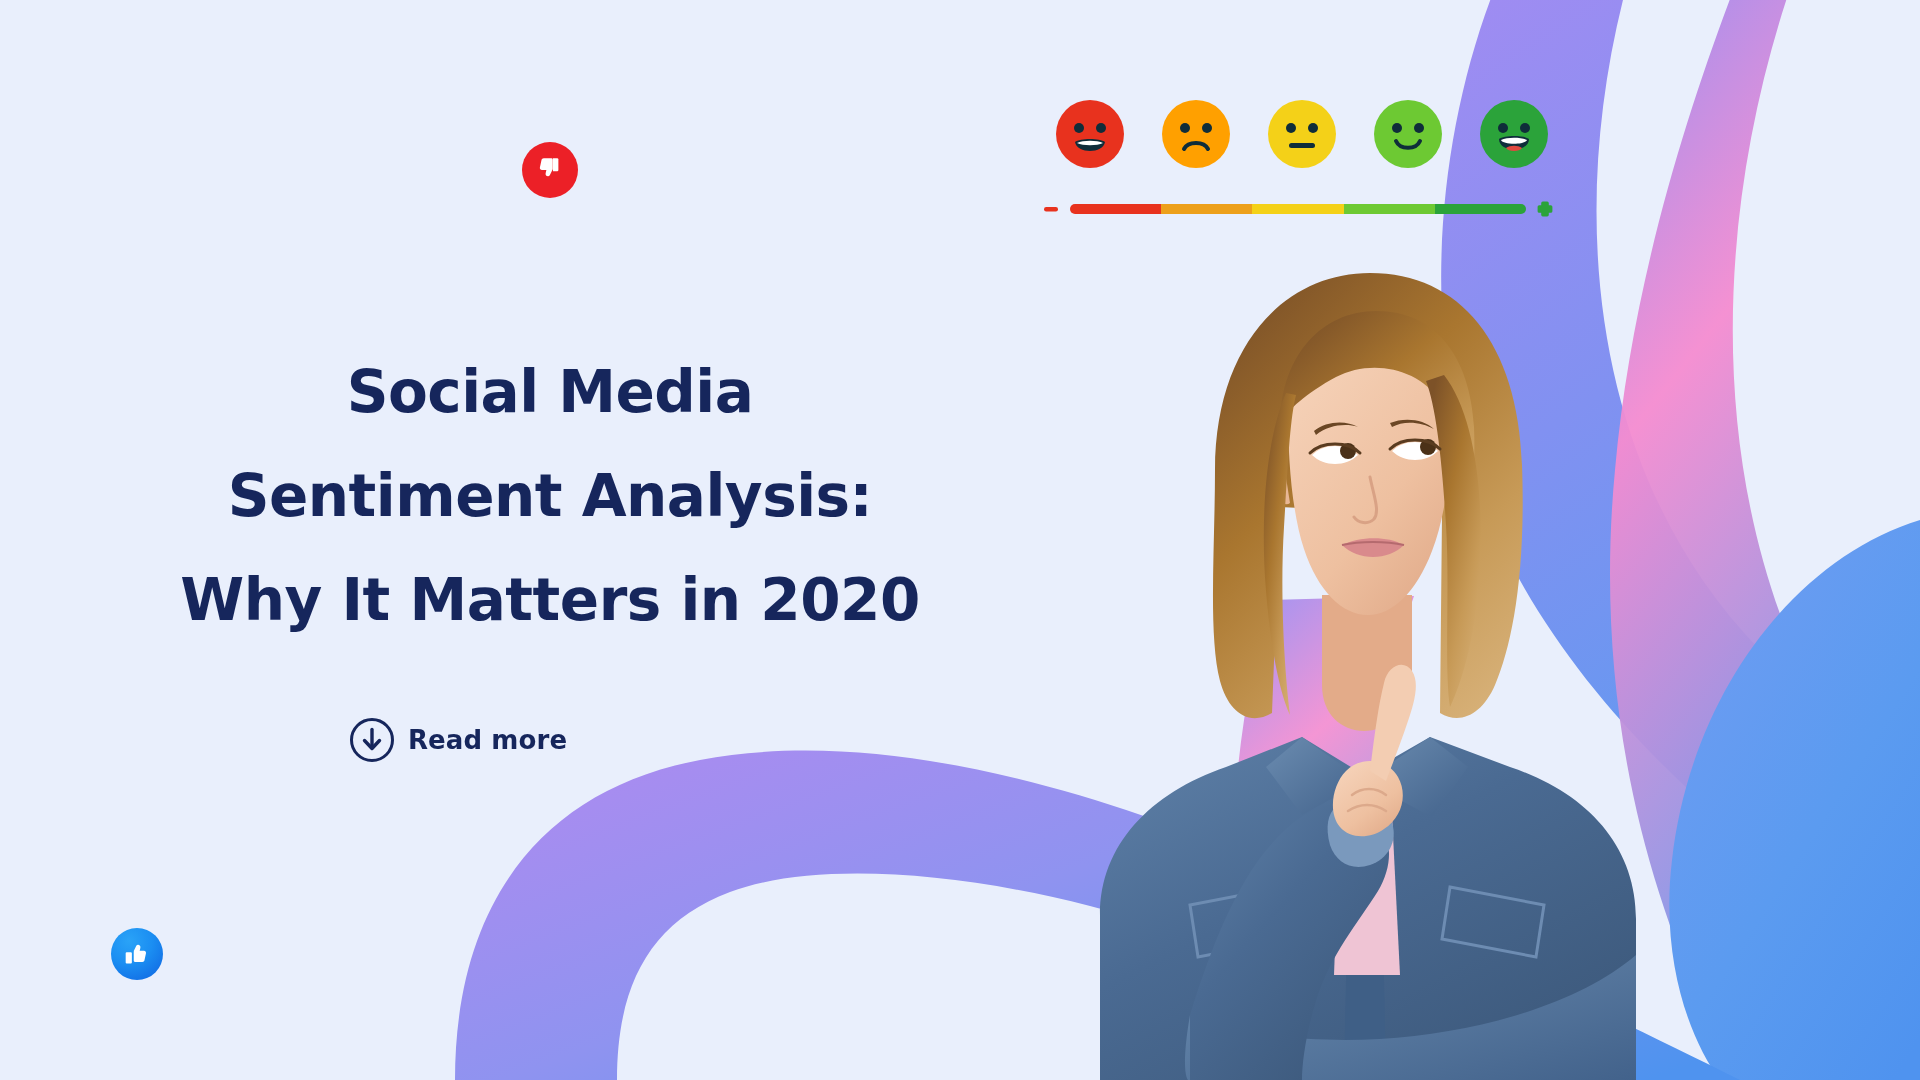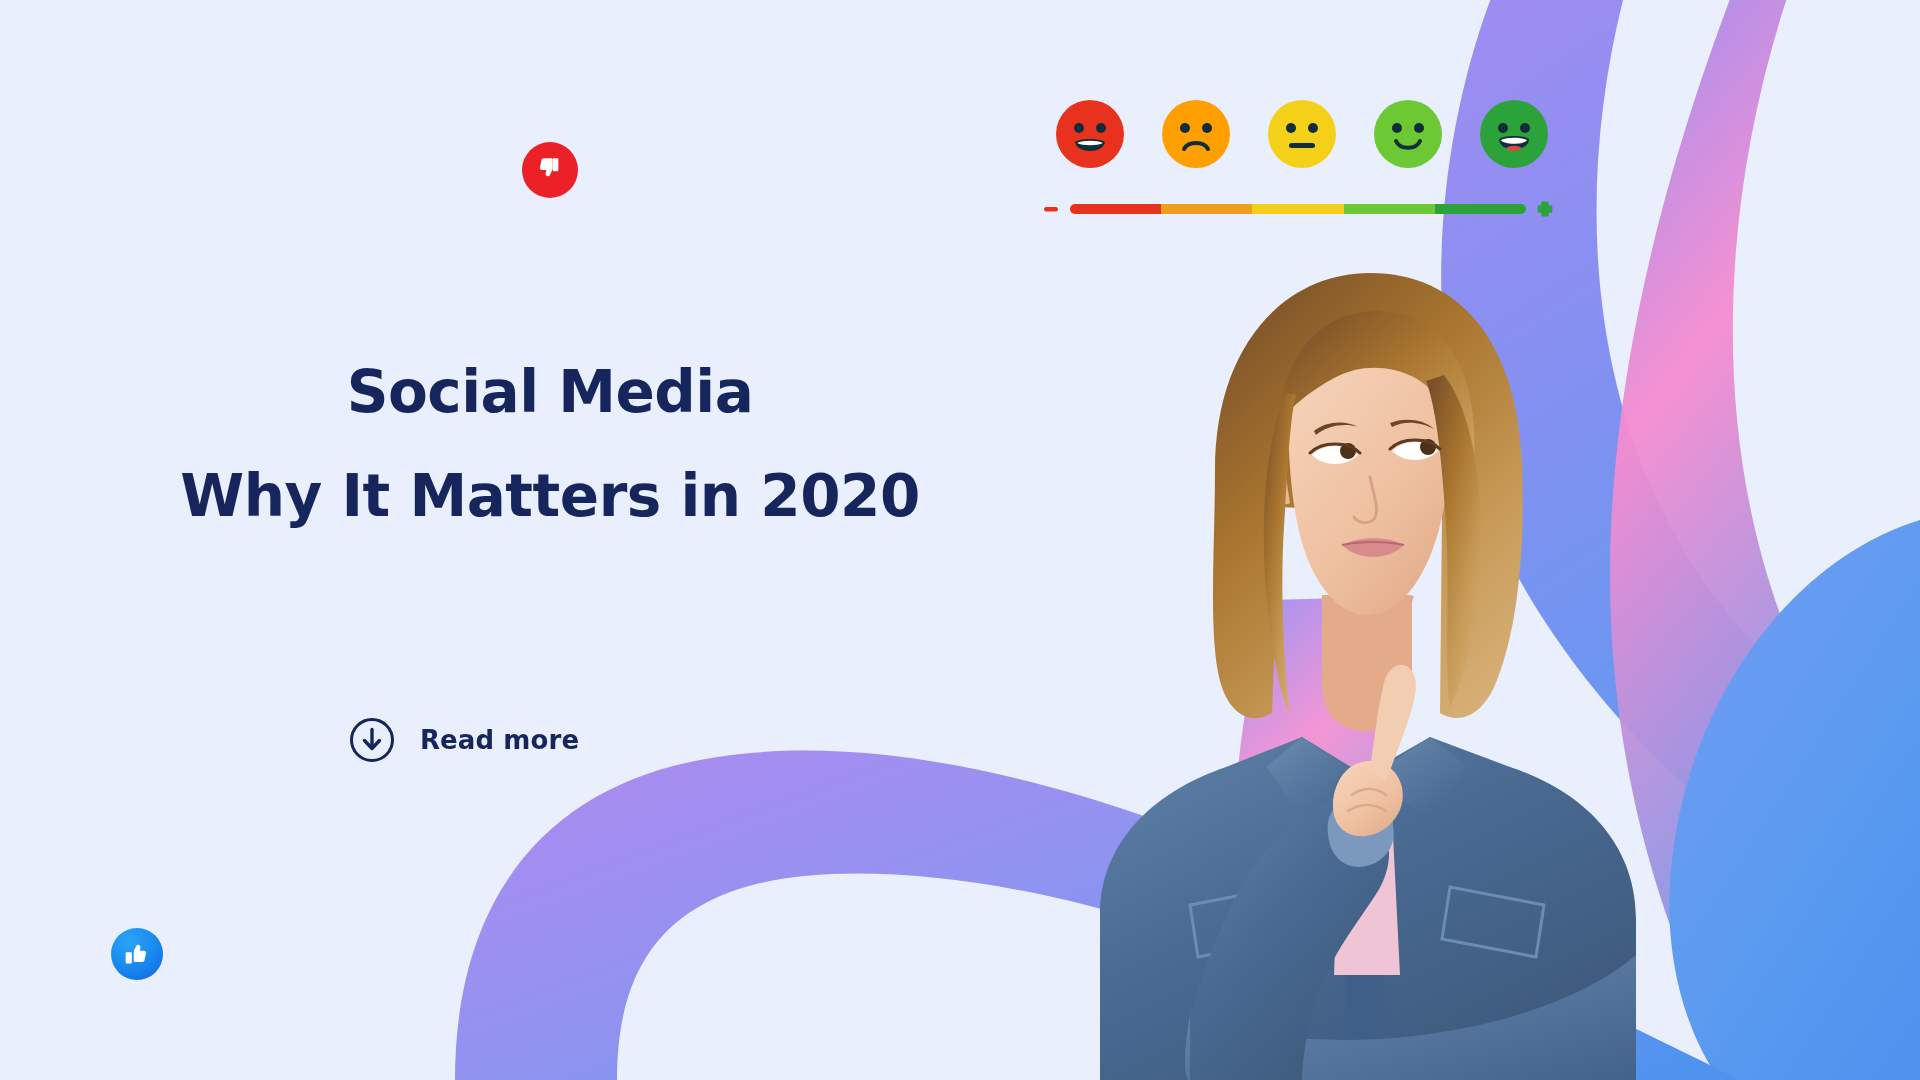--- a/index.html
+++ b/index.html
@@ -54,21 +54,21 @@
     line-height:104px;
     letter-spacing:-0.5px;
     white-space:nowrap;
     text-align:center;
   }
   .headline .line.l1{ padding-right:0px; }
 
   
   .read-more{
     position:absolute; left:348px; top:716px; z-index:5;
-    display:flex; align-items:center; gap:24px;
+    display:flex; align-items:center; gap:12px;
     cursor:pointer;
   }
   .rm-icon{ width:48px; height:48px; flex:0 0 48px; }
   .rm-icon svg{ display:block; }
   .rm-label{
     color:#16265c;
     font-family:"DejaVu Sans", sans-serif;
     font-weight:700;
     font-size:26px;
     letter-spacing:0.1px;
@@ -328,20 +328,21 @@
       <path d="M3.2,10.4 h3.5 a0.9,0.9 0 0 1 0.9,0.9 v8 a0.9,0.9 0 0 1 -0.9,0.9 h-3.5
                a0.9,0.9 0 0 1 -0.9,-0.9 v-8 a0.9,0.9 0 0 1 0.9,-0.9 z" fill="#ffffff"></path>
       <path d="M9.1,9.6 l2.3,-4.6 c0.3,-0.6 0.8,-0.9 1.5,-0.9 c1.3,0 2.3,1.2 2,2.5
                l-0.6,2.7 h3.7 c1.1,0 1.9,1 1.7,2.1 l-1.3,6 c-0.2,0.8 -0.9,1.4 -1.8,1.4
                h-6.4 a1,1 0 0 1 -1,-1 v-7.4 c0,-0.3 0.1,-0.6 0.2,-0.8 z" fill="#ffffff"></path>
     </svg>
   </div>
 
   <div class="headline">
     <div class="line l1">Social Media</div>
+    <div class="line l2">Sentiment Analysis:</div>
     <div class="line l3">Why It Matters in 2020</div>
   </div>
 
   <div class="read-more">
     <span class="rm-icon">
       <svg width="48" height="48" viewBox="0 0 48 48">
         <circle cx="24" cy="24" r="20.5" fill="none" stroke="#16265c" stroke-width="3"></circle>
         <path d="M24,13.5 L24,31" stroke="#16265c" stroke-width="3.4" stroke-linecap="round"></path>
         <path d="M16.5,24.5 L24,32.5 L31.5,24.5" fill="none" stroke="#16265c" stroke-width="3.4" stroke-linecap="round" stroke-linejoin="round"></path>
       </svg>

